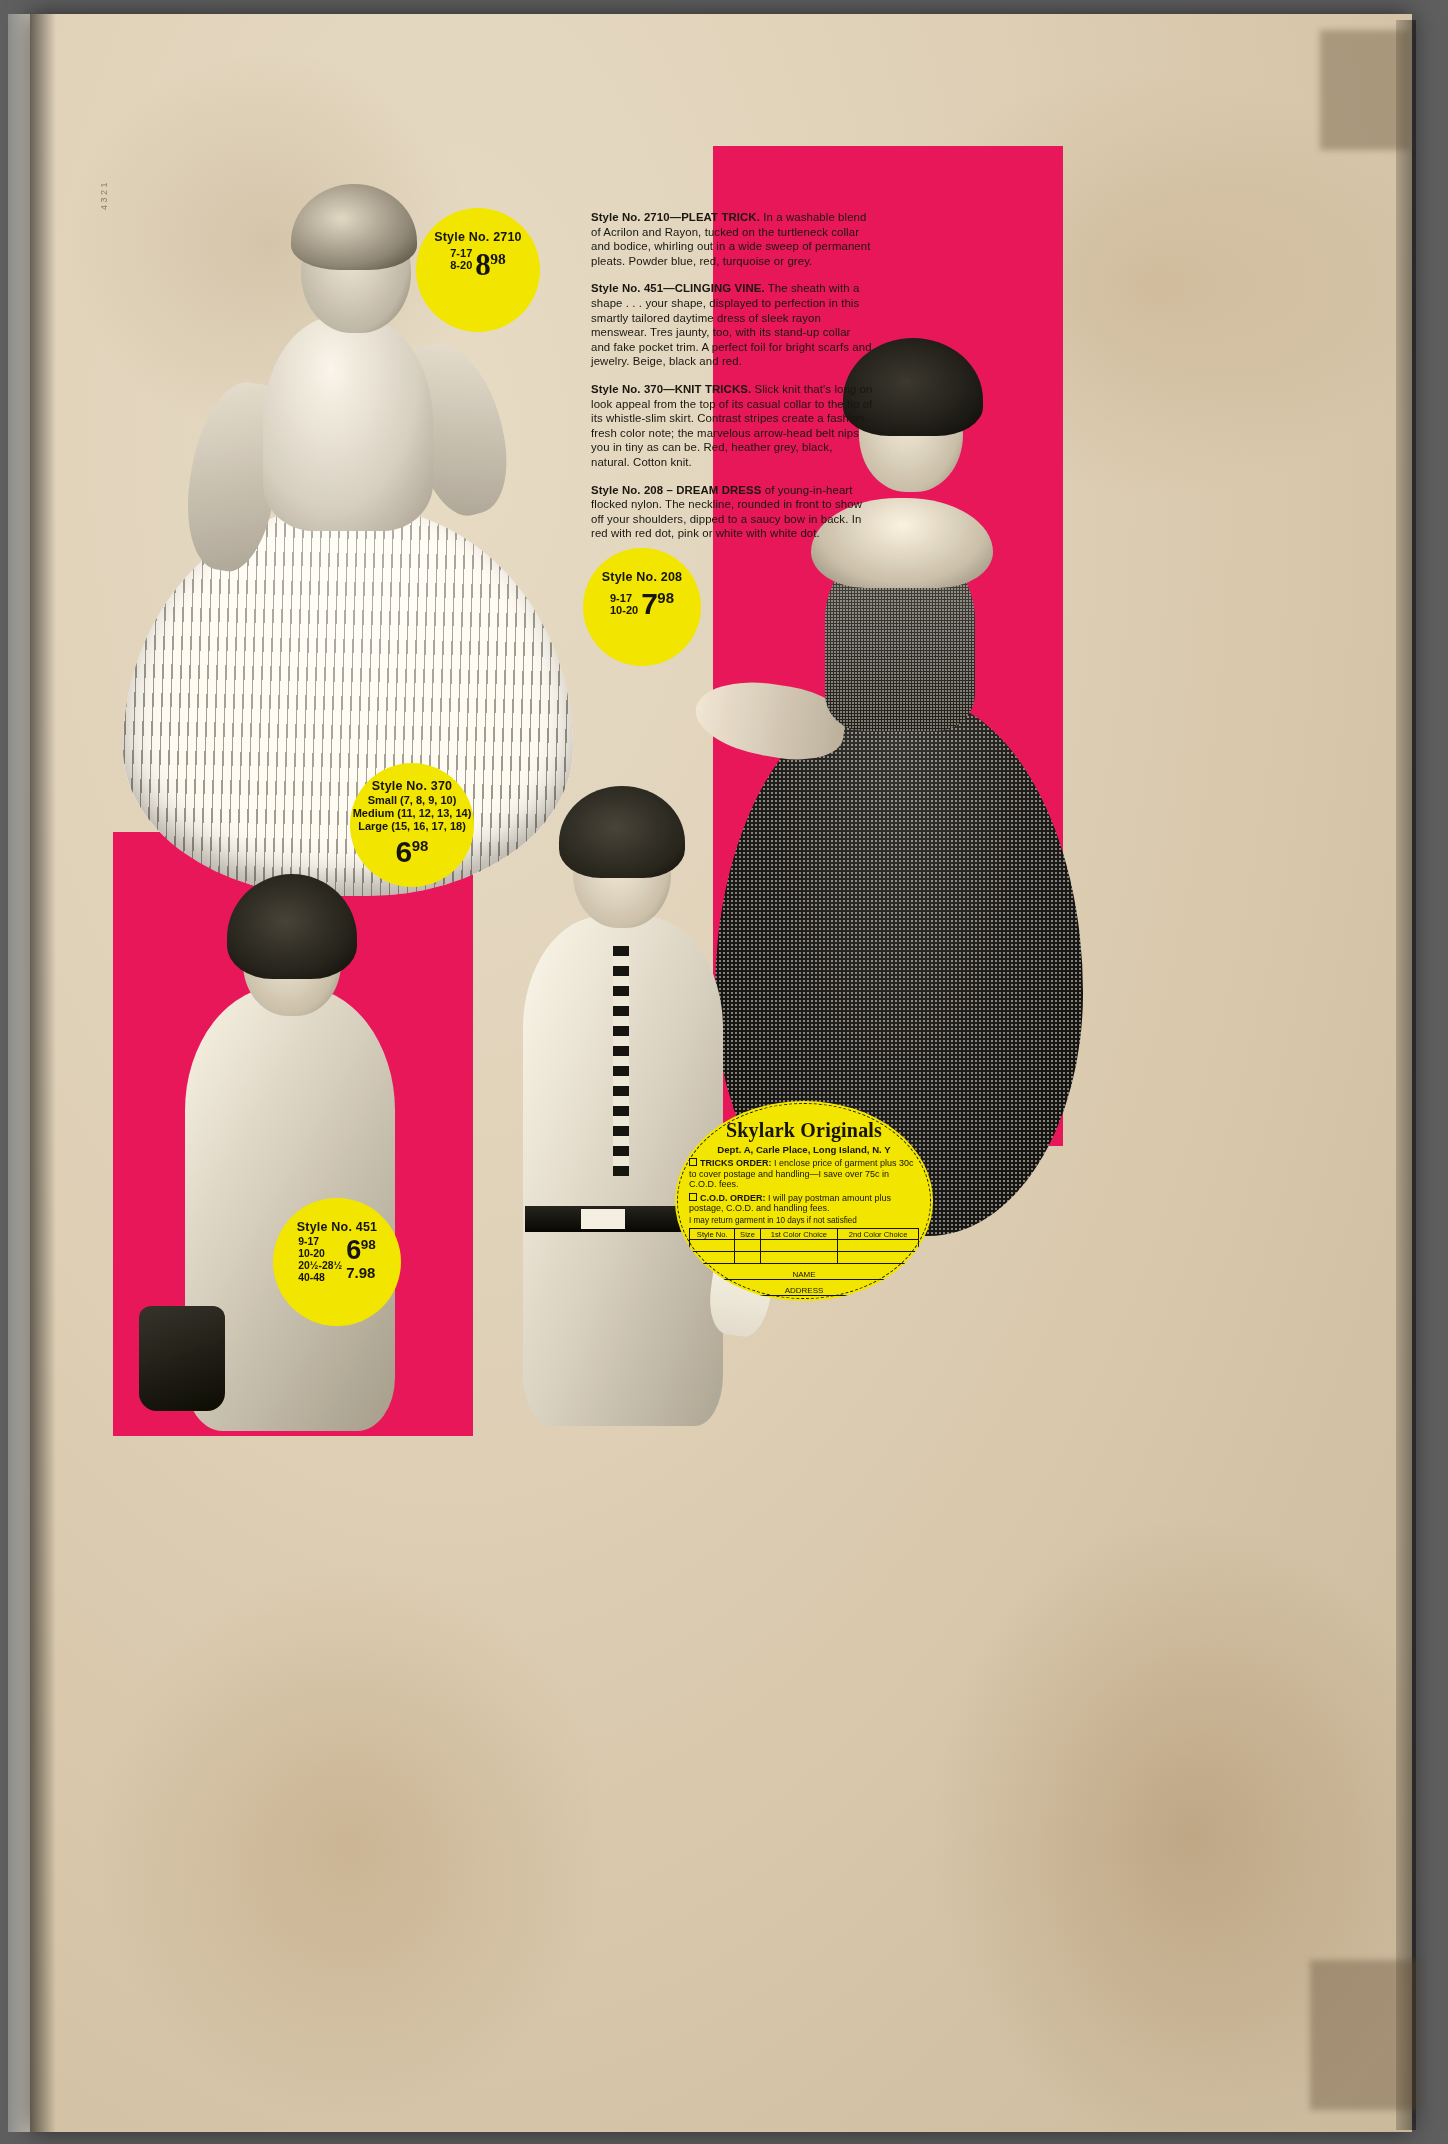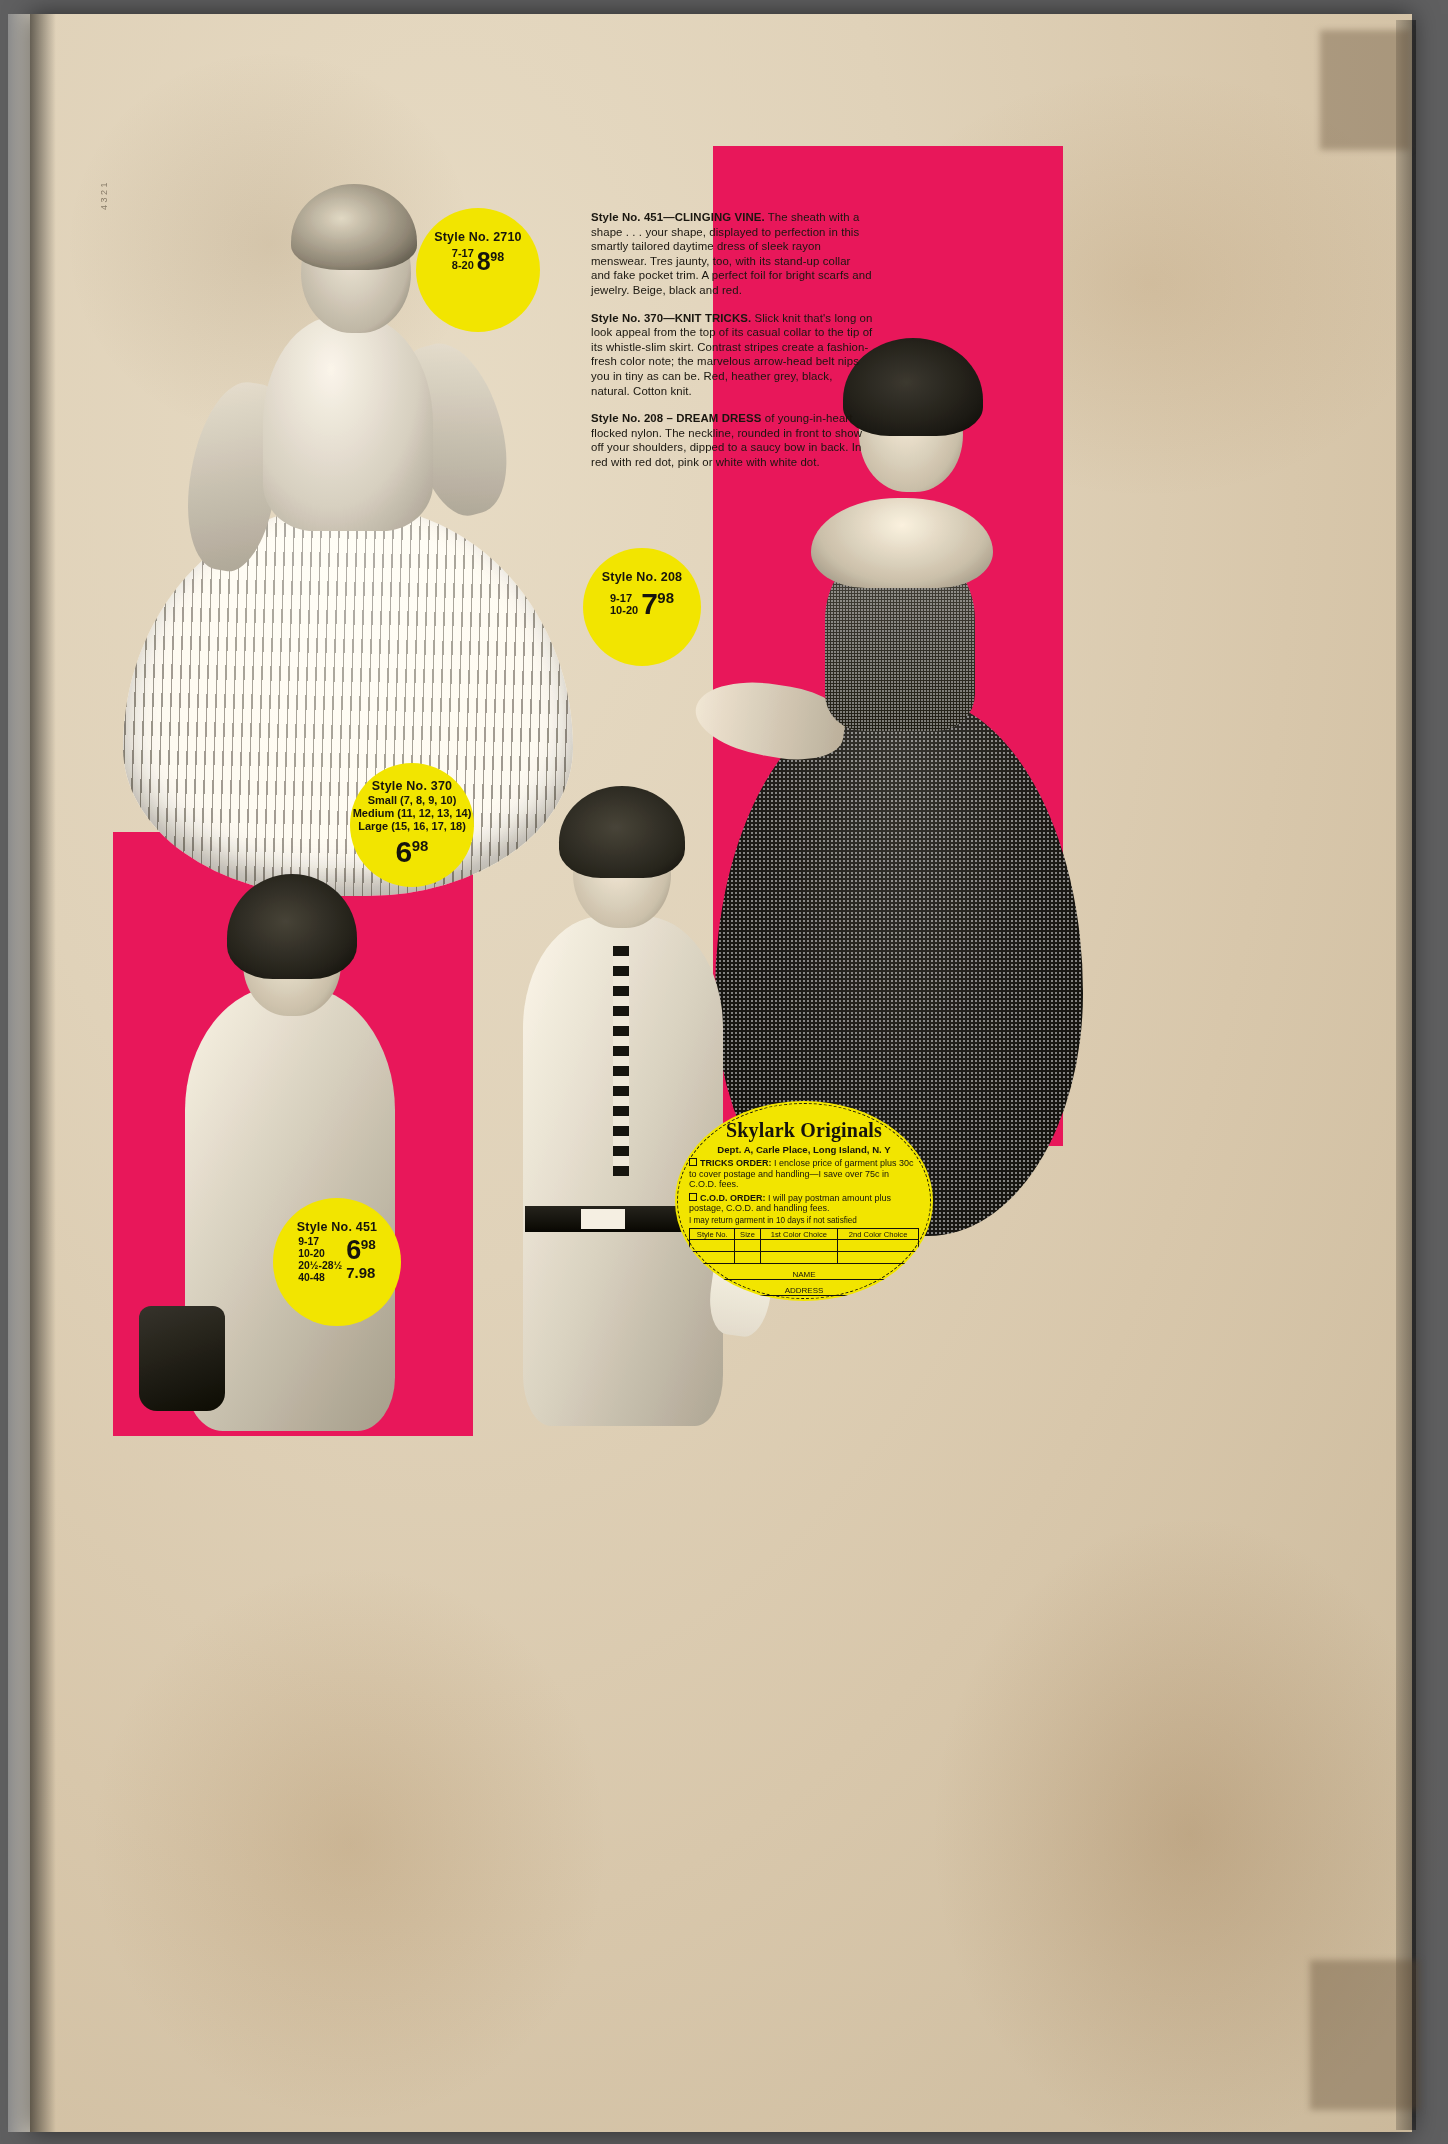--- a/index.html
+++ b/index.html
@@ -317,21 +317,21 @@
     font-size: 0.5em;
     vertical-align: super;
     letter-spacing: 0;
   }
 
   
   #circle-2710 { left: 303px; top: 62px; width: 124px; height: 124px; }
   #circle-2710 .pc-style { margin-top: 22px; }
   #circle-2710 .row { display: flex; justify-content: center; margin-top: 3px; }
   #circle-2710 .sz { font-size: 11px; font-weight: 700; line-height: 1.1; text-align: left; margin-right: 3px; }
-  #circle-2710 .pc-price { font-size: 25px; }
+  #circle-2710 .pc-price { font-size: 31px; font-family: Liberation Serif, serif; }
 
   
   #circle-208 { left: 470px; top: 402px; width: 118px; height: 118px; }
   #circle-208 .pc-style { margin-top: 22px; }
   #circle-208 .row { display: flex; align-items: center; justify-content: center; margin-top: 3px; }
   #circle-208 .sz { font-size: 11px; font-weight: 700; line-height: 1.1; text-align: left; margin-right: 3px; }
   #circle-208 .pc-price { font-size: 30px; }
 
   
   #circle-370 { left: 237px; top: 617px; width: 124px; height: 124px; }
@@ -478,20 +478,21 @@
     <div class="photo" id="model4">
       <div id="m4-body" class="photo"></div>
       <div id="m4-stripe"></div>
       <div id="m4-belt"></div>
       <div id="m4-glove" class="photo"></div>
       <div id="m4-head" class="photo"></div>
       <div id="m4-hair"></div>
     </div>
 
     <div id="copy">
+      <p><span class="lead">Style No. 2710—PLEAT TRICK.</span><span> In a washable blend of Acrilon and Rayon, tucked on the turtleneck collar and bodice, whirling out in a wide sweep of permanent pleats. Powder blue, red, turquoise or grey.</span></p>
       <p><span class="lead">Style No. 451—CLINGING VINE.</span><span>  The sheath with a shape . . . your shape, displayed to perfection in this smartly tailored daytime dress of sleek rayon menswear. Tres jaunty, too, with its stand-up collar and fake pocket trim. A perfect foil for bright scarfs and jewelry. Beige, black and red.</span></p>
       <p><span class="lead">Style No. 370—KNIT TRICKS.</span><span> Slick knit that's long on look appeal from the top of its casual collar to the tip of its whistle-slim skirt. Contrast stripes create a fashion-fresh color note; the marvelous arrow-head belt nips you in tiny as can be. Red, heather grey, black, natural. Cotton knit.</span></p>
       <p><span class="lead">Style No. 208 – DREAM DRESS</span><span> of young-in-heart flocked nylon. The neckline, rounded in front to show off your shoulders, dipped to a saucy bow in back. In red with red dot, pink or white with white dot.</span></p>
     </div>
 
     <div class="price-circle" id="circle-2710">
       <div class="pc-style">Style No. 2710</div>
       <div class="row">
         <div class="sz">
           <div>7-17</div>

